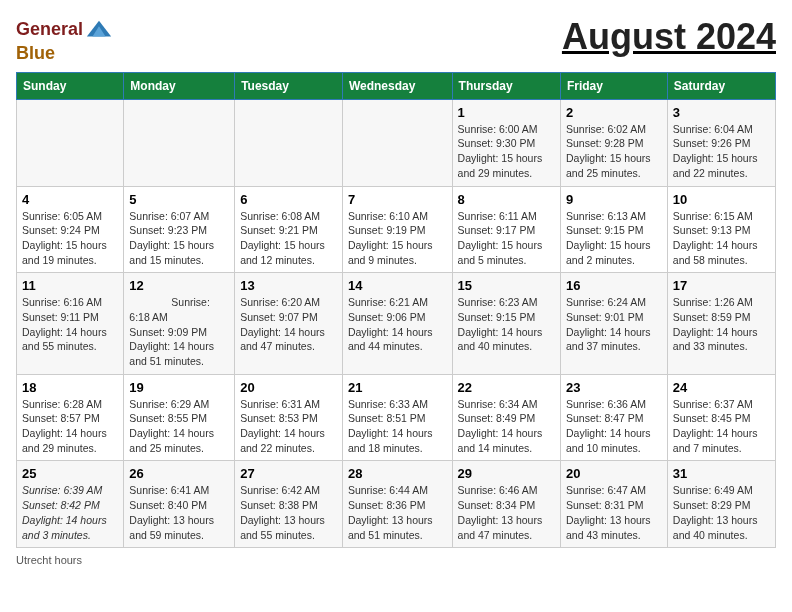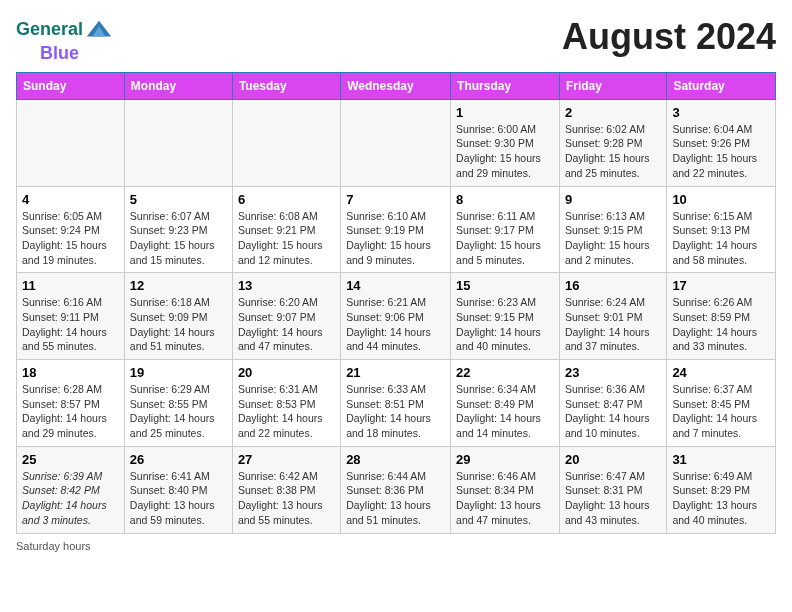--- a/index.html
+++ b/index.html
@@ -16,53 +16,53 @@
       align-items: flex-start;
       margin-bottom: 8px;
     }
     .logo {
       display: flex;
       align-items: center;
     }
     .logo-text-general {
       font-size: 18px;
       font-weight: bold;
-      color: #0f766e;
+      color: #7f1d1d;
       line-height: 1.1;
     }
     .logo-text-blue {
       font-size: 18px;
       font-weight: bold;
-      color: #8b5cf6;
+      color: #a16207;
       line-height: 1.1;
-      margin-left: 24px;
     }
     .logo-icon {
       width: 28px;
       height: 28px;
       margin-left: 2px;
     }
     .title-block {
+      text-decoration: underline;
     }
     .main-title {
       font-size: 36px;
       font-weight: bold;
       color: #222;
     }
     .subtitle {
       font-size: 15px;
       color: #444;
     }
     table {
       width: 100%;
       border-collapse: collapse;
       font-size: 11px;
     }
     thead tr th {
-      background-color: #d946ef;
+      background-color: #15803d;
       color: #fff;
       text-align: left;
       padding: 6px 6px;
       font-size: 12px;
       font-weight: bold;
       border: 1px solid #2e7ab5;
     }
     tbody tr td {
       vertical-align: top;
       padding: 5px 5px;
@@ -163,36 +163,36 @@
 Sunset: 9:15 PM
 Daylight: 15 hours and 2 minutes.</span></td>
         <td><span class="day-number">10</span><span class="day-detail" style="white-space: pre-line;">Sunrise: 6:15 AM
 Sunset: 9:13 PM
 Daylight: 14 hours and 58 minutes.</span></td>
       </tr>
       <tr>
         <td><span class="day-number">11</span><span class="day-detail" style="white-space: pre-line;">Sunrise: 6:16 AM
 Sunset: 9:11 PM
 Daylight: 14 hours and 55 minutes.</span></td>
-        <td><span class="day-number">12</span><span class="day-detail" style="white-space: pre-line;">Sunrise: 6:18 AM
+        <td><span class="day-number">12</span><span class="day-detail" style="white-space: pre-line; margin-left: 42px;">Sunrise: 6:18 AM
 Sunset: 9:09 PM
 Daylight: 14 hours and 51 minutes.</span></td>
         <td><span class="day-number">13</span><span class="day-detail" style="white-space: pre-line;">Sunrise: 6:20 AM
 Sunset: 9:07 PM
 Daylight: 14 hours and 47 minutes.</span></td>
         <td><span class="day-number">14</span><span class="day-detail" style="white-space: pre-line;">Sunrise: 6:21 AM
 Sunset: 9:06 PM
 Daylight: 14 hours and 44 minutes.</span></td>
         <td><span class="day-number">15</span><span class="day-detail" style="white-space: pre-line;">Sunrise: 6:23 AM
 Sunset: 9:15 PM
 Daylight: 14 hours and 40 minutes.</span></td>
         <td><span class="day-number">16</span><span class="day-detail" style="white-space: pre-line;">Sunrise: 6:24 AM
 Sunset: 9:01 PM
 Daylight: 14 hours and 37 minutes.</span></td>
-        <td><span class="day-number">17</span><span class="day-detail" style="white-space: pre-line;">Sunrise: 6:26 AM
+        <td><span class="day-number">17</span><span class="day-detail" style="white-space: pre-line;">Sunrise: 1:26 AM
 Sunset: 8:59 PM
 Daylight: 14 hours and 33 minutes.</span></td>
       </tr>
       <tr>
         <td><span class="day-number">18</span><span class="day-detail" style="white-space: pre-line;">Sunrise: 6:28 AM
 Sunset: 8:57 PM
 Daylight: 14 hours and 29 minutes.</span></td>
         <td><span class="day-number">19</span><span class="day-detail" style="white-space: pre-line;">Sunrise: 6:29 AM
 Sunset: 8:55 PM
 Daylight: 14 hours and 25 minutes.</span></td>
@@ -231,13 +231,13 @@
         <td><span class="day-number">20</span><span class="day-detail" style="white-space: pre-line;">Sunrise: 6:47 AM
 Sunset: 8:31 PM
 Daylight: 13 hours and 43 minutes.</span></td>
         <td><span class="day-number">31</span><span class="day-detail" style="white-space: pre-line;">Sunrise: 6:49 AM
 Sunset: 8:29 PM
 Daylight: 13 hours and 40 minutes.</span></td>
       </tr>
     </tbody>
 </table>
 
-<div style="margin-top:6px; font-size:11px; color:#555;">Saturday hours</div>
+<div style="margin-top:6px; font-size:11px; color:#555;">Utrecht hours</div>
 
 </body></html>

